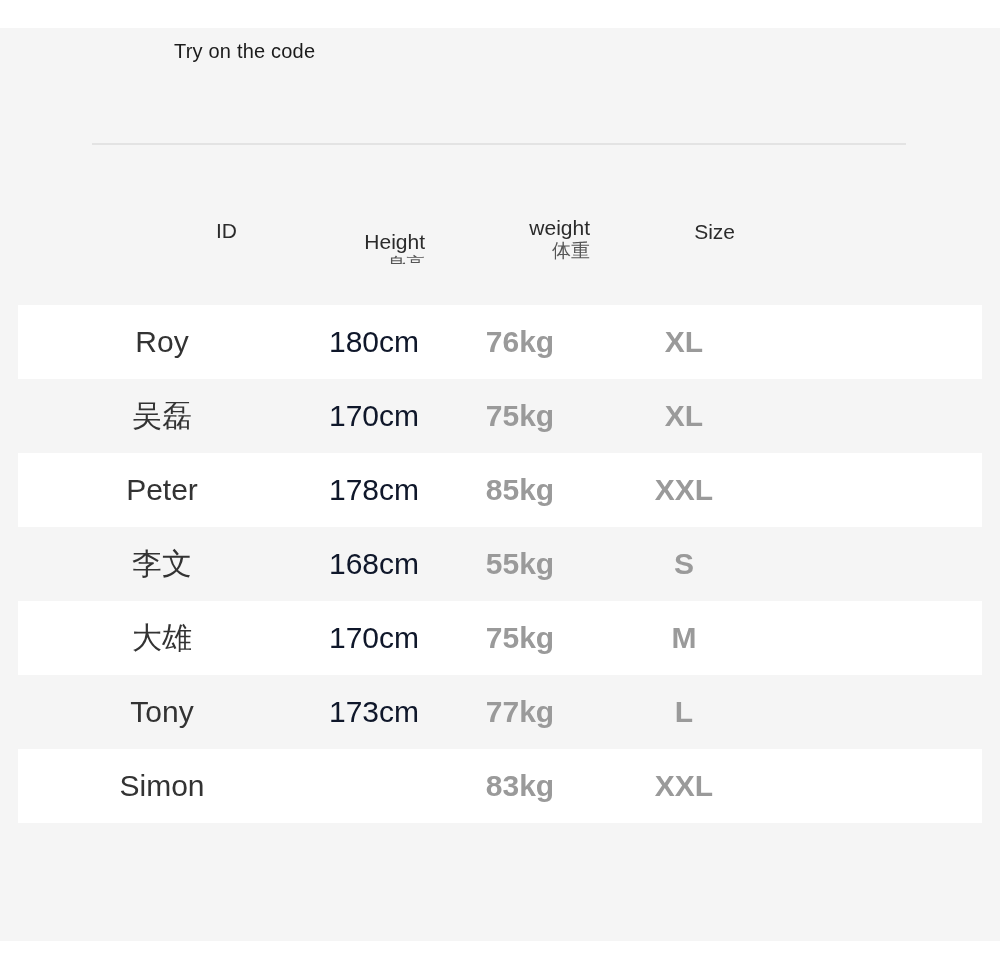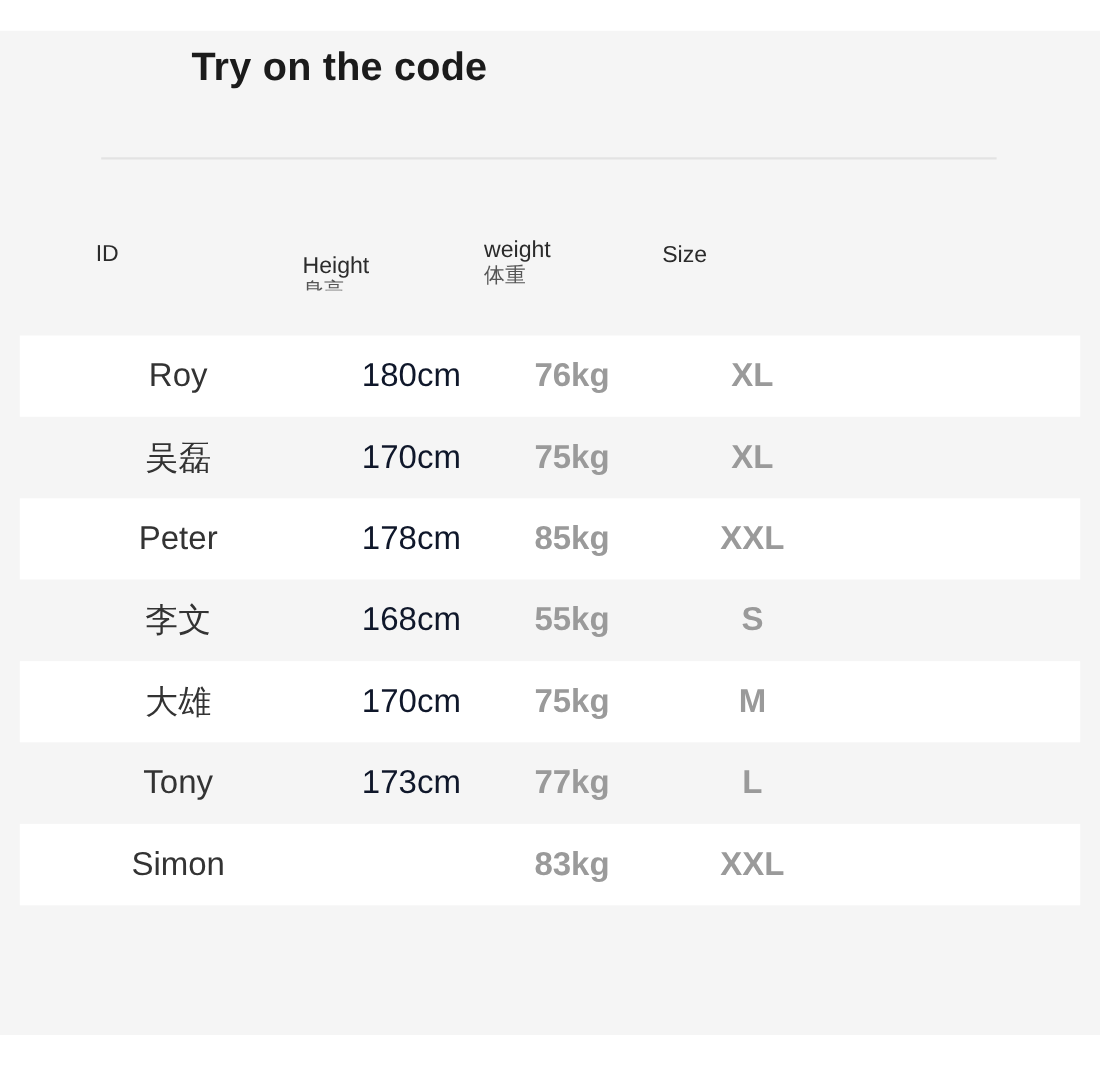--- a/index.html
+++ b/index.html
@@ -32,22 +32,22 @@
     background: #ffffff;
   }
   .top-strip { top: 0; height: 28px; }
   .bottom-strip { top: 941px; height: 28px; }
 
   
   .title {
     position: absolute;
     left: 174px;
     top: 40px;
-    font-size: 36px;
-    font-weight: 700;
+    font-size: 20px;
+    font-weight: 400;
     color: #1b1b1b;
     letter-spacing: 0.2px;
     white-space: nowrap;
   }
 
   
   .divider {
     position: absolute;
     left: 92px;
     top: 143px;
@@ -70,31 +70,31 @@
     top: 200px;
     width: 964px;
     height: 64px;
     overflow: hidden;
   }
 
   .th {
     position: absolute;
     top: 0;
     width: 150px;
-    text-align: left;
+    text-align: right;
     color: #2b2b2b;
     font-size: 21px;
     font-weight: 400;
     line-height: 1;
   }
 
   .th-id   { left: 69px;  top: 20px; }
   .th-h    { left: 257px; top: 31px; }
   .th-w    { left: 422px; top: 17px; }
-  .th-s    { left: 584px; top: 21px; }
+  .th-s    { left: 567px; top: 21px; }
 
   .th-sub {
     display: block;
     font-size: 19px;
     color: #555;
     margin-top: 3px;
     line-height: 1;
     white-space: nowrap;
   }
 

